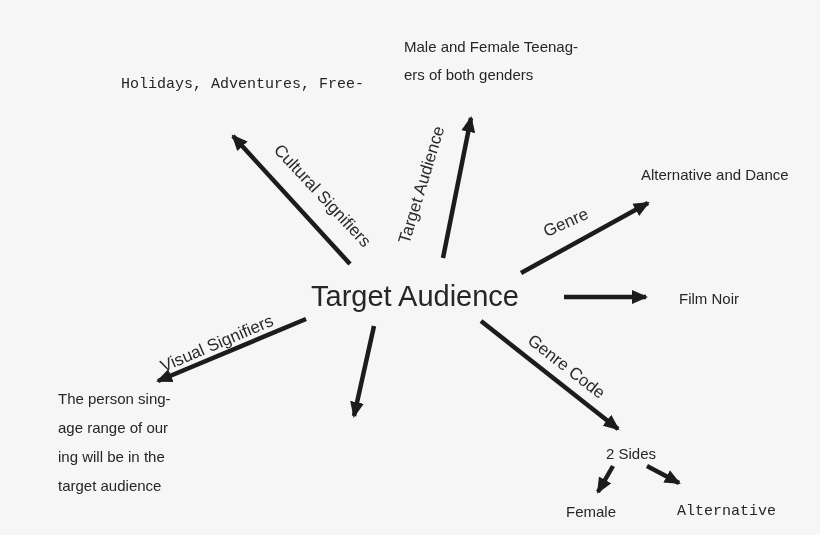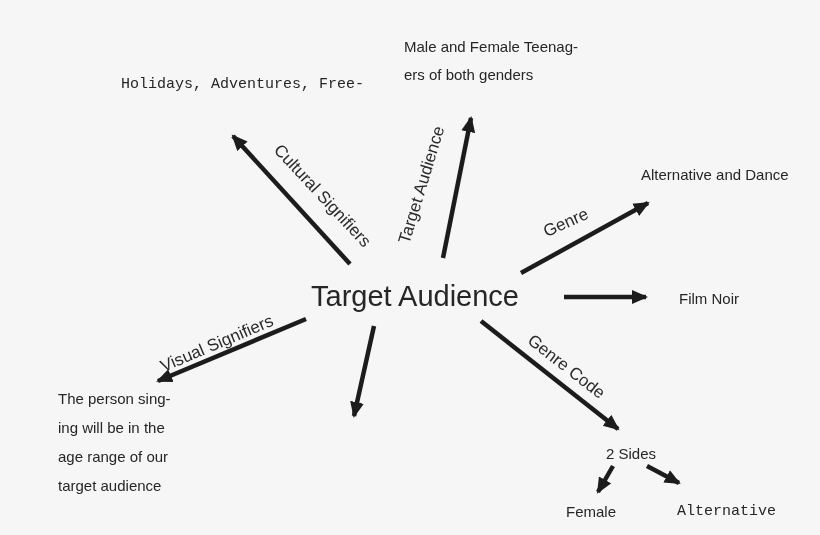--- a/index.html
+++ b/index.html
@@ -97,22 +97,22 @@
 
   <div class="node pos-twosides">2 Sides</div>
 
   <div class="node pos-party">Female</div>
 
   <div class="node pos-alternative">Alternative</div>
 
 
   <div class="node pos-person">
     <div>The person sing-</div>
+    <div>age range of our</div>
     <div>ing will be in the</div>
-    <div>age range of our</div>
     <div>target audience</div>
   </div>
 
   <div class="edge-label pos-lbl-cultural">Cultural Signifiers</div>
 
   <div class="edge-label pos-lbl-target">Target Audience</div>
 
   <div class="edge-label pos-lbl-genre">Genre</div>
 
   <div class="edge-label pos-lbl-gcode">Genre Code</div>

